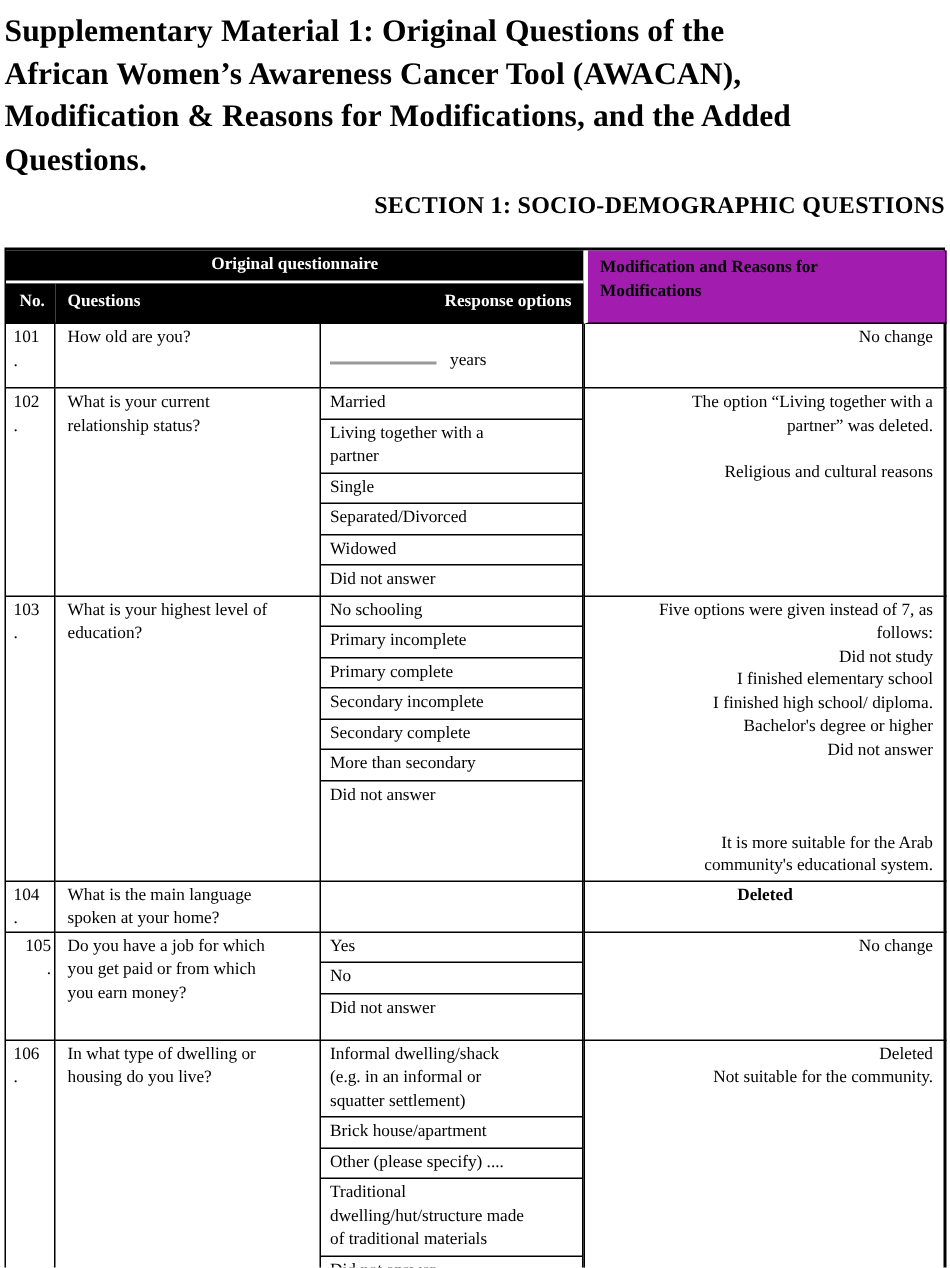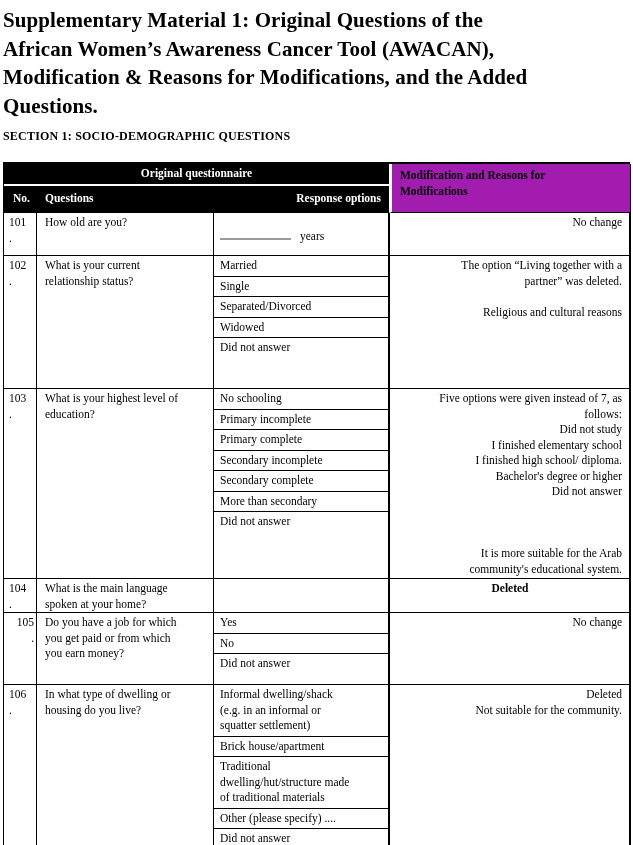--- a/index.html
+++ b/index.html
@@ -18,24 +18,25 @@
   }
   .title {
     font-size: 21px;
     font-weight: bold;
     line-height: 28.5px;
     margin: 0 0 9px 0;
     white-space: pre-line;
     letter-spacing: 0.1px;
   }
   .section-heading {
-    font-size: 12px;
+    font-size: 16px;
     font-weight: bold;
     margin: 0 0 18px 0;
     letter-spacing: 0.2px;
+    text-align: right;
   }
   .qtable {
     display: grid;
     grid-template-columns: 33px 177px 175px 242px;
     grid-template-rows: 22px 27px
       minmax(43px, auto) minmax(133px, auto) minmax(190px, auto)
       minmax(32px, auto) minmax(72px, auto) minmax(159px, auto);
     width: 627px;
     box-sizing: border-box;
     border: 1px solid #000;
@@ -128,21 +129,22 @@
       <div class="cell th-black th-sub th-response" style="grid-area: 2 / 3;">Response options</div>
       <div class="cell td-no" style="grid-area: 3 / 1;">101
 .</div>
       <div class="cell td-q" style="grid-area: 3 / 2;">How old are you?</div>
       <div class="cell td-opts" style="grid-area: 3 / 3;"><div class="blank-row"><span class="blankline"></span><span>years</span></div></div>
       <div class="cell td-mod" style="grid-area: 3 / 4;">No change</div>
       <div class="cell td-no" style="grid-area: 4 / 1;">102
 .</div>
       <div class="cell td-q" style="grid-area: 4 / 2;">What is your current
 relationship status?</div>
-      <div class="cell td-opts" style="grid-area: 4 / 3;"><div class="opt">Married</div><div class="opt">Single</div><div class="opt">Separated/Divorced</div><div class="opt">Widowed</div><div class="opt">Did not answer</div></div>
+      <div class="cell td-opts" style="grid-area: 4 / 3;"><div class="opt">Married</div><div class="opt">Living together with a
+partner</div><div class="opt">Single</div><div class="opt">Separated/Divorced</div><div class="opt">Widowed</div><div class="opt">Did not answer</div></div>
       <div class="cell td-mod" style="grid-area: 4 / 4;">The option “Living together with a
 partner” was deleted.
 
 Religious and cultural reasons</div>
       <div class="cell td-no" style="grid-area: 5 / 1;">103
 .</div>
       <div class="cell td-q" style="grid-area: 5 / 2;">What is your highest level of
 education?</div>
       <div class="cell td-opts" style="grid-area: 5 / 3;"><div class="opt">No schooling</div><div class="opt">Primary incomplete</div><div class="opt">Primary complete</div><div class="opt">Secondary incomplete</div><div class="opt">Secondary complete</div><div class="opt">More than secondary</div><div class="opt">Did not answer</div></div>
       <div class="cell td-mod" style="grid-area: 5 / 4;">Five options were given instead of 7, as
@@ -169,19 +171,19 @@
 you get paid or from which
 you earn money?</div>
       <div class="cell td-opts" style="grid-area: 7 / 3;"><div class="opt">Yes</div><div class="opt">No</div><div class="opt">Did not answer</div></div>
       <div class="cell td-mod" style="grid-area: 7 / 4;">No change</div>
       <div class="cell td-no" style="grid-area: 8 / 1;">106
 .</div>
       <div class="cell td-q" style="grid-area: 8 / 2;">In what type of dwelling or
 housing do you live?</div>
       <div class="cell td-opts" style="grid-area: 8 / 3;"><div class="opt">Informal dwelling/shack
 (e.g. in an informal or
-squatter settlement)</div><div class="opt">Brick house/apartment</div><div class="opt">Traditional
+squatter settlement)</div><div class="opt">Brick house/apartment</div><div class="opt">Other (please specify) ....</div><div class="opt">Traditional
 dwelling/hut/structure made
-of traditional materials</div><div class="opt">Other (please specify) ....</div><div class="opt">Did not answer</div></div>
+of traditional materials</div><div class="opt">Did not answer</div></div>
       <div class="cell td-mod last-mod" style="grid-area: 8 / 4;">Deleted
 Not suitable for the community.</div>
     </div>
 </div>
 
 </body></html>

